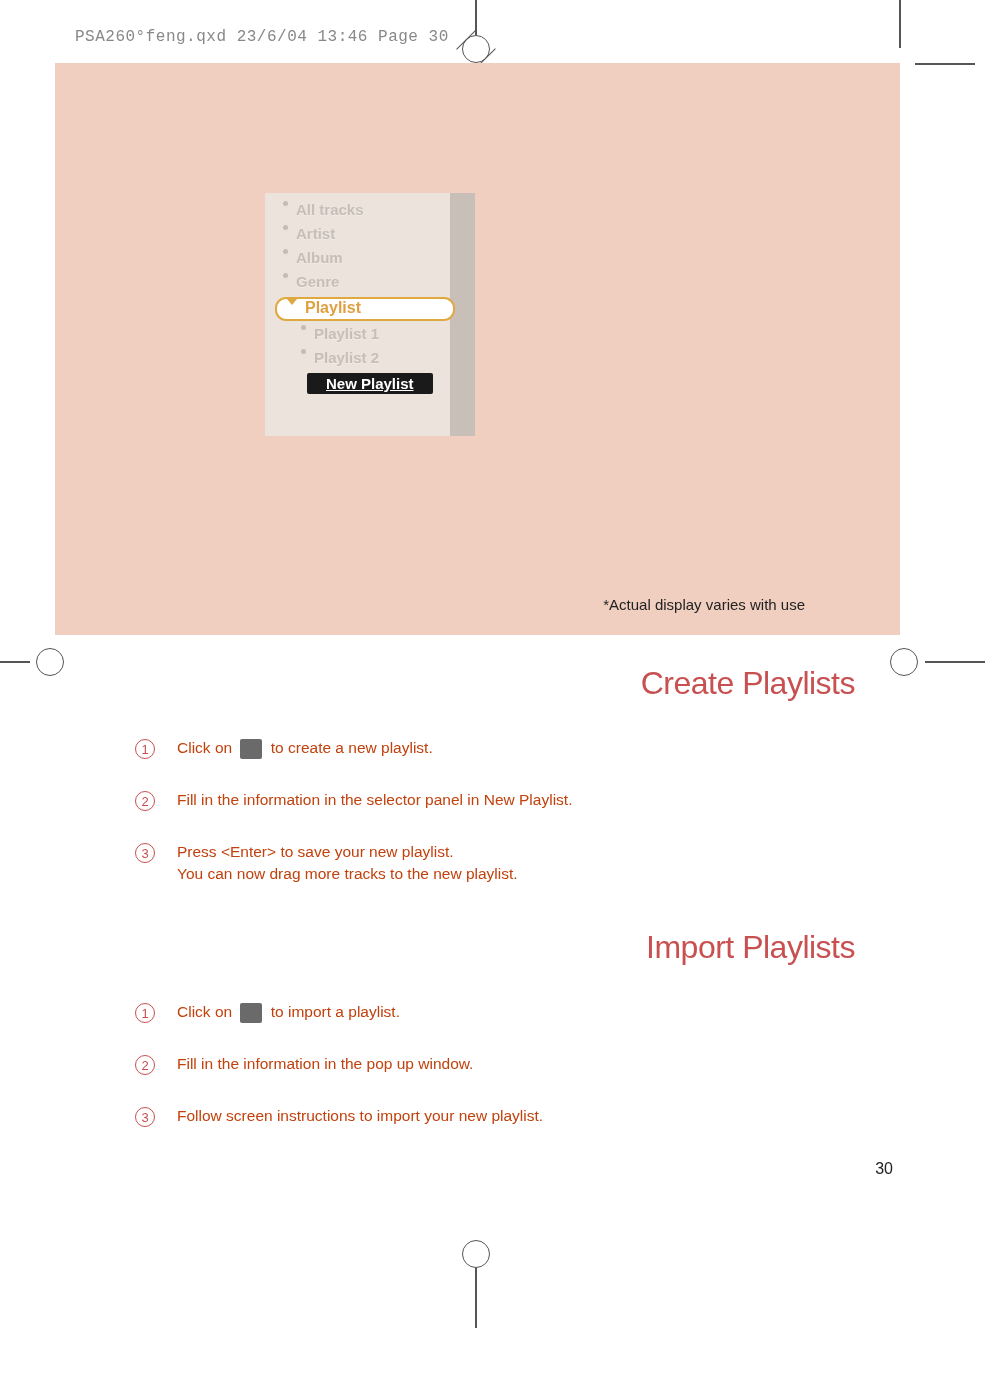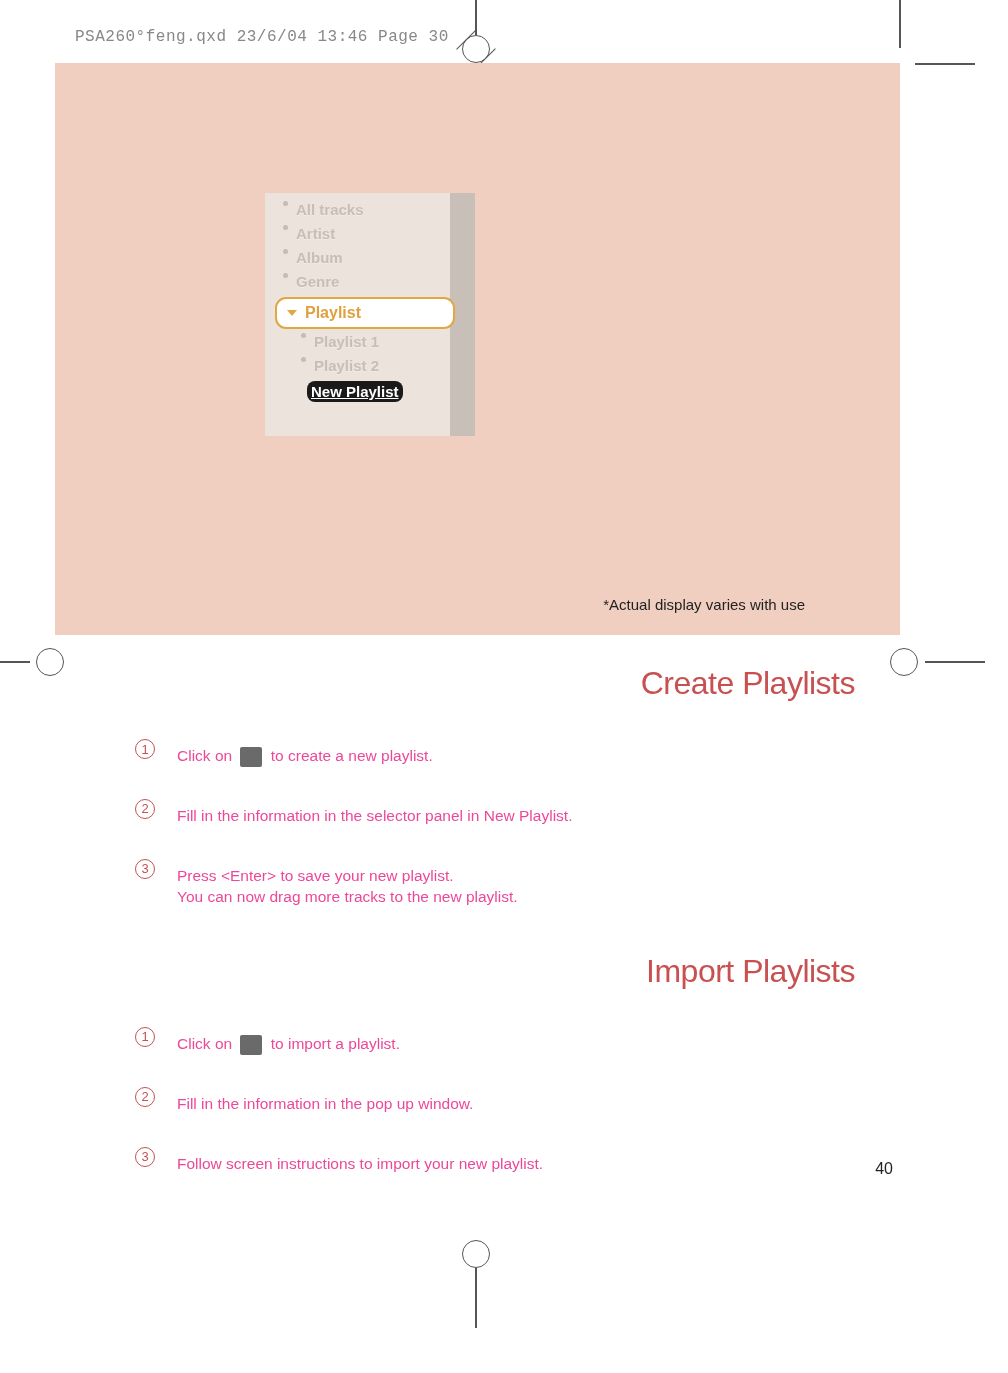--- a/index.html
+++ b/index.html
@@ -147,22 +147,21 @@
       font-size: 15px;
       font-weight: bold;
       font-family: Verdana, sans-serif;
       text-shadow: 0 1px 0 rgba(255,255,255,0.3);
     }
     .ss-selected {
       border: 2px solid #e0a840;
       border-radius: 11px;
       background: #fff;
       display: flex;
-      align-items: center;
-      padding: 14px 10px;
+      padding: 0 10px;
       margin: 2px 20px 4px -8px;
       height: 24px;
     }
     .ss-tri {
       width: 0;
       height: 0;
       border-left: 5px solid transparent;
       border-right: 5px solid transparent;
       border-top: 6px solid #e0a840;
       margin-right: 8px;
@@ -174,22 +173,22 @@
       font-family: Verdana, sans-serif;
     }
     .ss-sub {
       margin-left: 18px;
     }
     .ss-new {
       background: #1a1a1a;
       color: #fff;
       font-weight: bold;
       font-size: 15px;
-      padding: 2px 4px;
-      border-radius: 8px;
+      padding: 2px 19px;
+      border-radius: 2px;
       text-decoration: underline;
       margin-left: 24px;
       display: inline-block;
       font-family: Verdana, sans-serif;
     }
     .disclaimer {
       position: absolute;
       bottom: 22px;
       right: 95px;
       font-size: 15px;
@@ -224,23 +223,22 @@
       font-size: 13px;
       display: flex;
       align-items: center;
       justify-content: center;
       flex-shrink: 0;
       margin-right: 22px;
       margin-top: 2px;
     }
     .step-text {
       font-size: 15.5px;
-      color: #ec4899;
+      color: #c2410c;
       line-height: 1.4;
-      margin-top: 8px;
     }
     .inline-icon {
       display: inline-block;
       width: 22px;
       height: 20px;
       background: #6a6a6a;
       border-radius: 2px;
       vertical-align: middle;
       margin: 0 4px;
       position: relative;
@@ -340,13 +338,13 @@
       <div class="step-num">2</div>
       <div class="step-text">Fill in the information in the pop up window.</div>
     </div>
     <div class="step">
       <div class="step-num">3</div>
       <div class="step-text"><span>Follow screen instructions to import your new playlist.</span><br></div>
     </div>
   </div>
 </div>
 
-<div class="page-num">40</div>
+<div class="page-num">30</div>
 
 </body></html>

